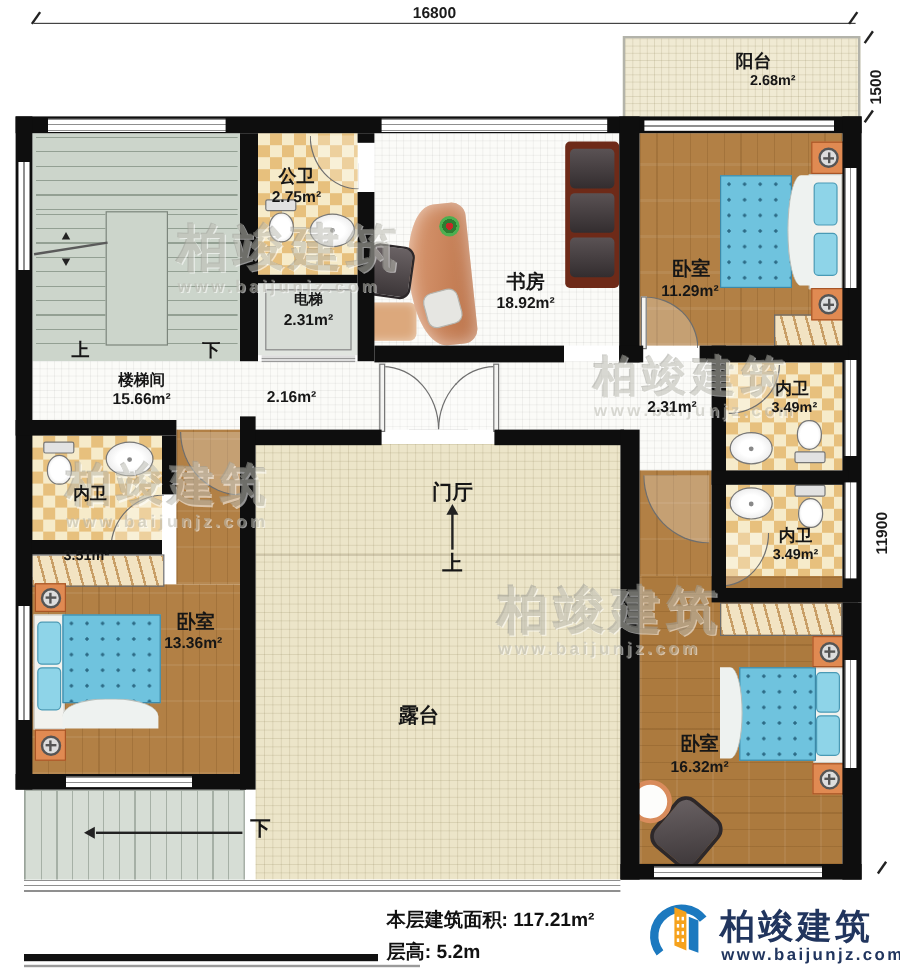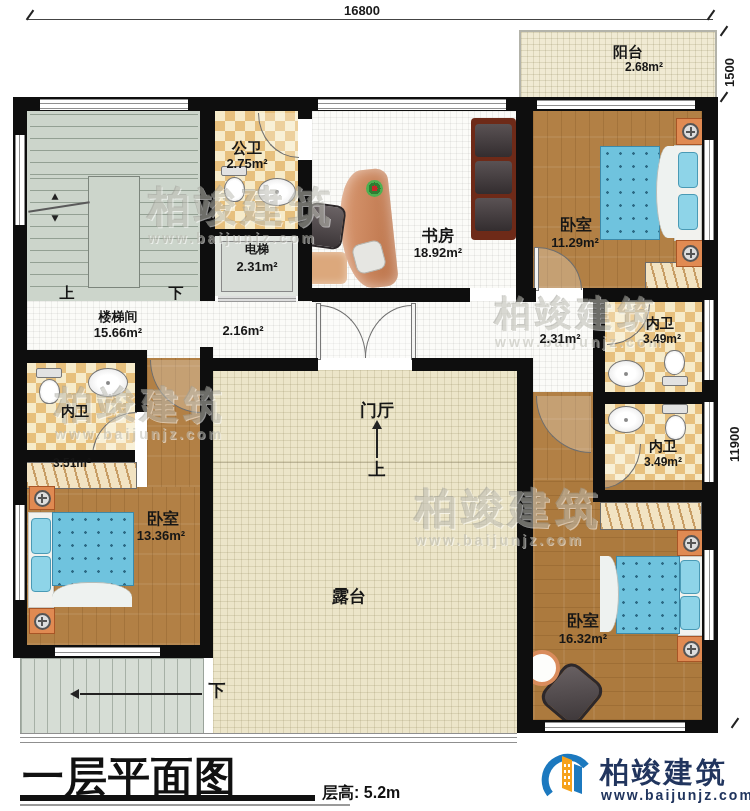--- a/index.html
+++ b/index.html
@@ -289,23 +289,24 @@
   <div class="lbl" style="left:128px;top:511px;width:70px;font-size:16px;">卧室</div>
   <div class="lbl" style="left:126px;top:529px;width:70px;font-size:13px;">13.36m²</div>
   <div class="lbl" style="left:314px;top:588px;width:70px;font-size:17px;">露台</div>
   <div class="lbl" style="left:548px;top:613px;width:70px;font-size:16px;">卧室</div>
   <div class="lbl" style="left:548px;top:632px;width:70px;font-size:13px;">16.32m²</div>
   <div class="arrowline" style="left:80px;top:693px;width:122px;height:2px;"></div>
   <div class="tri-left" style="left:70px;top:689px;"></div>
   <div class="lbl" style="left:202px;top:682px;width:30px;font-size:17px;">下</div>
 
   <div class="titlebar" style="left:0;top:745px;width:750px;height:66px;background:#fff;">
-    <div class="abs" style="left:22px;top:4px;font-size:42px;font-weight:700;color:#111;letter-spacing:1px;">一层平面图</div>
     <div class="abs" style="left:20px;top:50px;width:295px;height:6px;background:#111;"></div>
     <div class="abs" style="left:20px;top:59px;width:330px;height:2px;background:#9a9a9a;"></div>
+    <div class="abs" style="left:322px;top:12px;font-size:16px;font-weight:700;color:#111;">
+      <span>本层建筑面积:</span> <span>117.21m²</span></div>
     <div class="abs" style="left:322px;top:38px;font-size:16px;font-weight:700;color:#111;">
       <span>层高:</span> <span>5.2m</span></div>
 
     <div class="abs" style="left:540px;top:3px;width:54px;height:56px;">
       <svg width="54" height="56" viewBox="0 0 54 56">
         <path d="M10,46 A21,21 0 1 1 46,18" stroke="#1c79bf" stroke-width="7" fill="none"></path>
         <polygon points="22,8 32,12 32,44 22,40" fill="#f6a21c"></polygon>
         <polygon points="34,16 42,19 42,46 34,43" fill="#1c79bf"></polygon>
         <rect x="24" y="16" width="2" height="3" fill="#fff"></rect>
           <rect x="28" y="16" width="2" height="3" fill="#fff"></rect>

